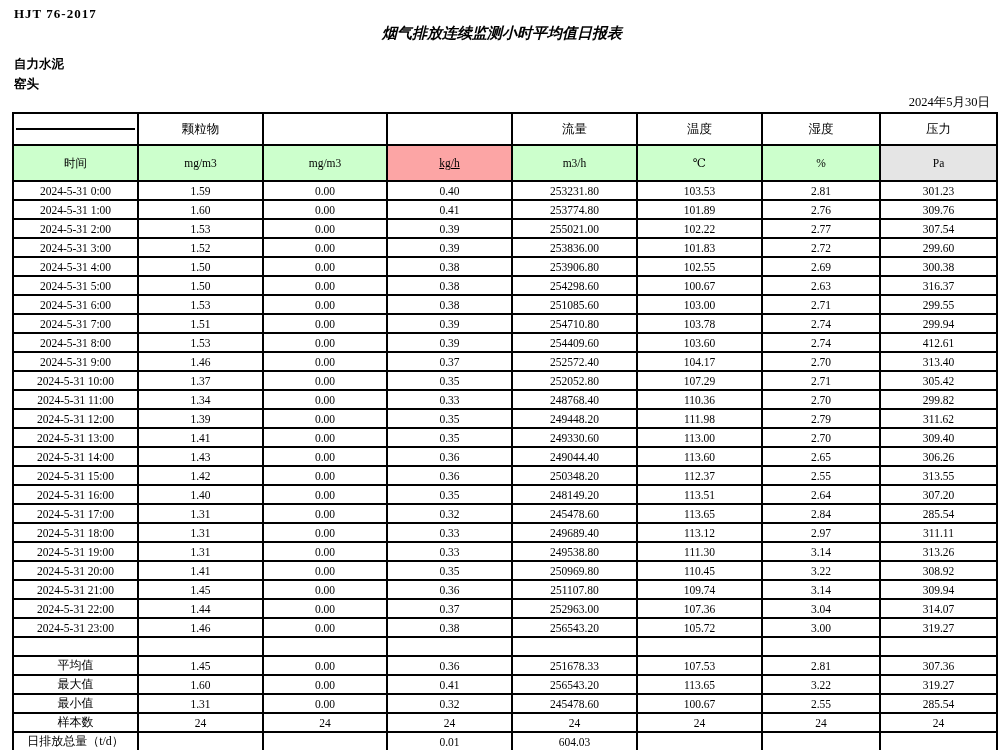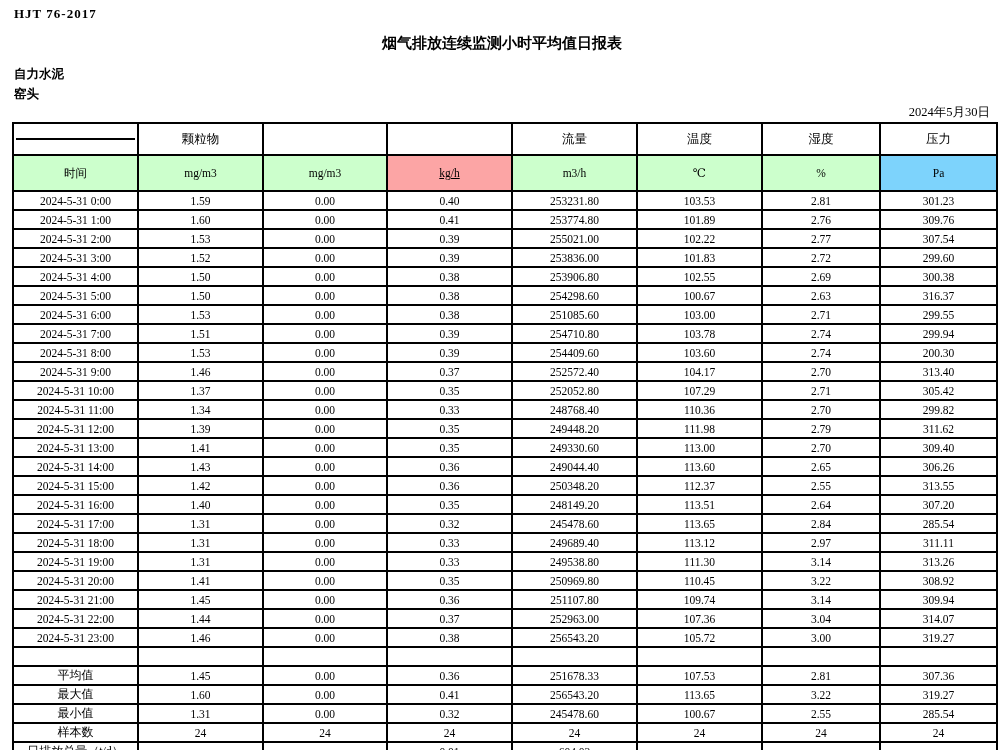--- a/index.html
+++ b/index.html
@@ -4,21 +4,21 @@
 <style>
   * { margin:0; padding:0; box-sizing:border-box; }
   html,body { background:#fff; }
   body {
     width:1000px; height:750px;
     font-family:"Liberation Serif","DejaVu Serif",serif;
     color:#000; overflow:hidden; position:relative;
   }
   .doc { padding:4px 8px 0 12px; }
   .standard { font-weight:bold; font-size:13px; margin:2px 0 0 2px; letter-spacing:1px; }
-  .title { text-align:center; font-weight:bold; font-size:15px; margin-top:12px; }
+  .title { text-align:center; font-weight:bold; font-size:15px; margin-top:2px;font-style:italic; }
   .company { font-weight:bold; font-size:12.5px; margin:13px 0 0 2px;font-family:Liberation Mono, monospace; }
   .site { font-weight:bold; font-size:12.5px; margin:3px 0 0 2px; }
   .date-line { text-align:right; font-size:12.5px; margin:1px 2px 1px 0; }
 
   table.report {
     border-collapse:collapse; table-layout:fixed;
     width:984px; margin:0;
   }
   table.report td {
     border:2px solid #000;
@@ -73,21 +73,21 @@
           <td>压力</td>
         </tr>
       <tr class="unit-row">
           <td style="background: rgb(204, 255, 204);">时间</td>
           <td style="background: rgb(204, 255, 204);">mg/m3</td>
           <td style="background: rgb(204, 255, 204);">mg/m3</td>
           <td style="background: #fca5a5; text-decoration: underline;">kg/h</td>
           <td style="background: rgb(204, 255, 204);">m3/h</td>
           <td style="background: rgb(204, 255, 204);">℃</td>
           <td style="background: rgb(204, 255, 204);">%</td>
-          <td style="background: #7dd3fc;">Pa</td>
+          <td style="background: #e5e5e5;">Pa</td>
         </tr>
 
     <tr>
           <td>2024-5-31 0:00</td>
           <td>1.59</td>
           <td>0.00</td>
           <td>0.40</td>
           <td>253231.80</td>
           <td>103.53</td>
           <td>2.81</td>
@@ -164,21 +164,21 @@
           <td>299.94</td>
         </tr>
         <tr>
           <td>2024-5-31 8:00</td>
           <td>1.53</td>
           <td>0.00</td>
           <td>0.39</td>
           <td>254409.60</td>
           <td>103.60</td>
           <td>2.74</td>
-          <td>200.30</td>
+          <td>412.61</td>
         </tr>
         <tr>
           <td>2024-5-31 9:00</td>
           <td>1.46</td>
           <td>0.00</td>
           <td>0.37</td>
           <td>252572.40</td>
           <td>104.17</td>
           <td>2.70</td>
           <td>313.40</td>

